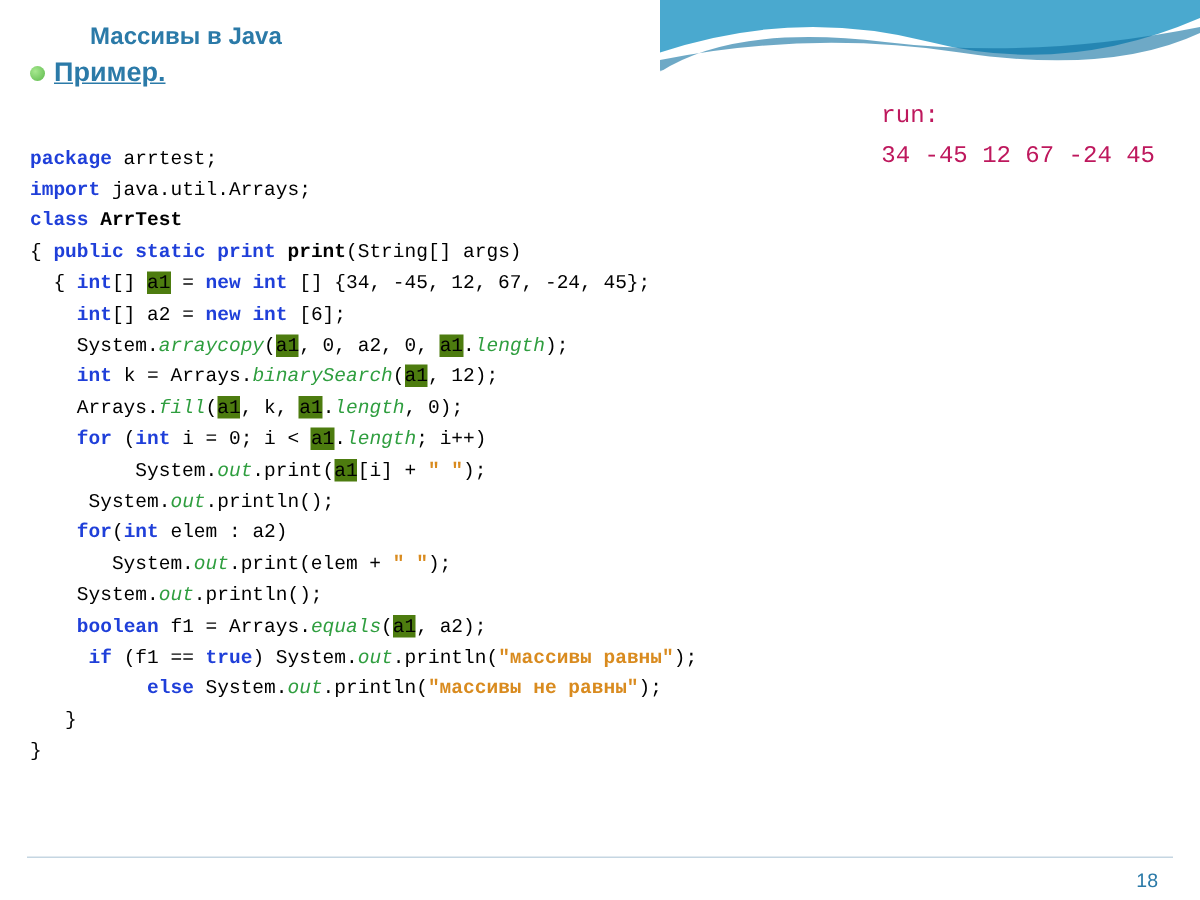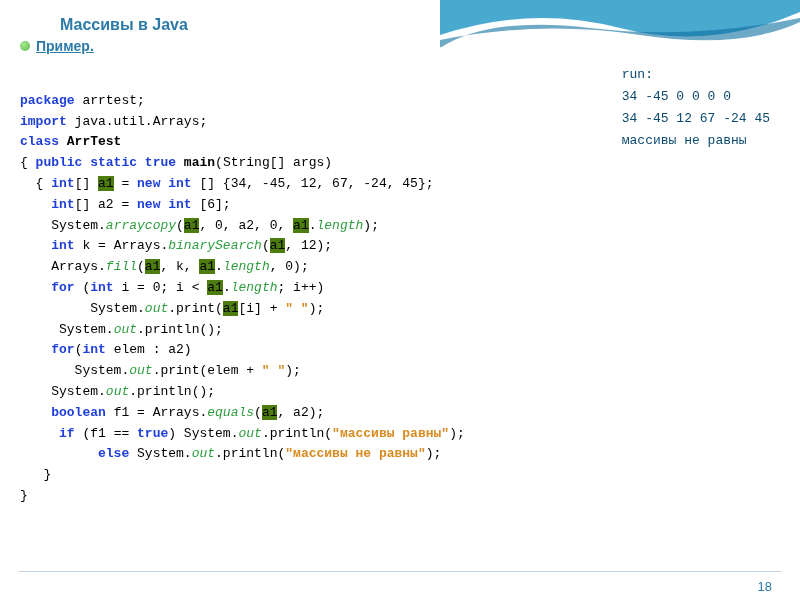--- a/index.html
+++ b/index.html
@@ -33,33 +33,33 @@
     align-items: center;
   }
   .bullet {
     width: 10px;
     height: 10px;
     border-radius: 50%;
     background: radial-gradient(circle at 35% 35%, #a7e88f, #5bb84a);
     margin-right: 6px;
   }
   .subtitle {
-    font-size: 14px;
+    font-size: 18px;
     font-weight: bold;
     color: #2b7aa8;
     text-decoration: underline;
   }
   .output {
     position: absolute;
     top: 64px;
     right: 30px;
     font-family: "Courier New", monospace;
-    font-size: 13px;
+    font-size: 16px;
     line-height: 1.7;
-    color: #0c4a6e;
+    color: #be185d;
     text-align: left;
   }
   .code-area {
     margin: 16px 20px 0 20px;
     font-family: "Courier New", monospace;
     font-size: 13px;
     line-height: 1.6;
     color: #000;
     white-space: pre;
   }
@@ -95,30 +95,28 @@
 </svg>
 
 <div class="title">Массивы в Java</div>
 <div class="subtitle-row">
   <div class="bullet"></div>
   <div class="subtitle">Пример.</div>
 </div>
 
 <div class="output">
   <div>run:</div>
-  <div>34 -45 0 0 0 0</div>
   <div>34 -45 12 67 -24 45</div>
-  <div>массивы не равны</div>
 </div>
 
 <div class="code-area">
 <span class="kw">package</span><span> arrtest;</span>
 <span class="kw">import</span><span> java.util.Arrays;</span>
 <span class="kw">class </span><span class="cls">ArrTest</span>
-<span>{ </span><span class="kw">public static true</span><span> </span><span class="mth">main</span><span>(String[] args)</span>
+<span>{ </span><span class="kw">public static print</span><span> </span><span class="mth">print</span><span>(String[] args)</span>
 <span>  { </span><span class="kw">int</span><span>[] </span><span class="hl">a1</span><span> = </span><span class="kw">new int</span><span> [] {34, -45, 12, 67, -24, 45};</span>
 <span>    </span><span class="kw">int</span><span>[] a2 = </span><span class="kw">new int</span><span> [6];</span>
 <span>    System.</span><span class="fld">arraycopy</span><span>(</span><span class="hl">a1</span><span>, 0, a2, 0, </span><span class="hl">a1</span><span>.</span><span class="fld">length</span><span>);</span>
 <span>    </span><span class="kw">int</span><span> k = Arrays.</span><span class="fld">binarySearch</span><span>(</span><span class="hl">a1</span><span>, 12);</span>
 <span>    Arrays.</span><span class="fld">fill</span><span>(</span><span class="hl">a1</span><span>, k, </span><span class="hl">a1</span><span>.</span><span class="fld">length</span><span>, 0);</span>
 <span>    </span><span class="kw">for</span><span> (</span><span class="kw">int</span><span> i = 0; i &lt; </span><span class="hl">a1</span><span>.</span><span class="fld">length</span><span>; i++)</span>
 <span>         System.</span><span class="fld">out</span><span>.print(</span><span class="hl">a1</span><span>[i] + </span><span class="str">" "</span><span>);</span>
 <span>     System.</span><span class="fld">out</span><span>.println();</span>
 <span>    </span><span class="kw">for</span><span>(</span><span class="kw">int</span><span> elem : a2)</span>
 <span>       System.</span><span class="fld">out</span><span>.print(elem + </span><span class="str">" "</span><span>);</span>

